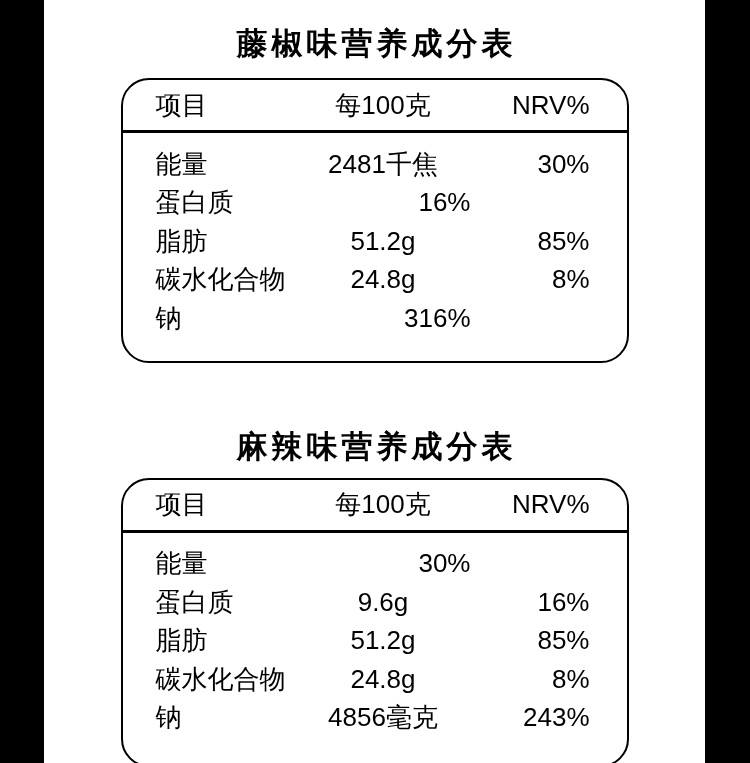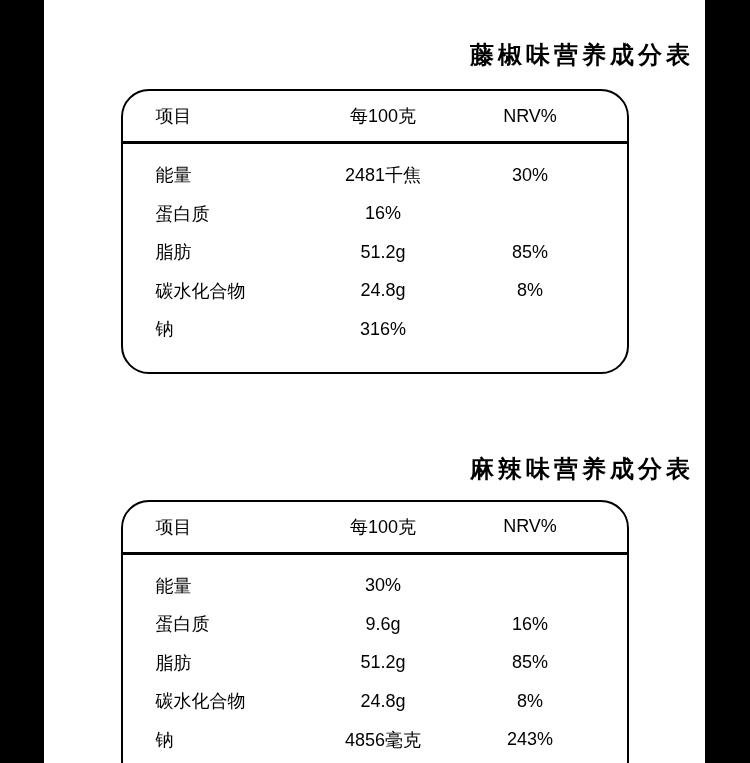--- a/index.html
+++ b/index.html
@@ -22,23 +22,23 @@
   }
   .panel {
     position: absolute;
     left: 44px;
     top: 0;
     width: 661px;
     height: 763px;
     background: #ffffff;
   }
   .section-title {
-    margin: 11px;
-    text-align: right;
-    font-size: 24px;
+    margin: 0;
+    text-align: center;
+    font-size: 31px;
     line-height: 28px;
     font-weight: 700;
     letter-spacing: 4px;
     text-indent: 4px;
     color: #000000;
   }
   .title-1 { padding-top: 30px; }
   .title-2 { padding-top: 70px; }
   .ntable {
     box-sizing: border-box;
@@ -47,40 +47,40 @@
     border: 2.5px solid #000000;
     border-radius: 28px;
     background: #ffffff;
   }
   .ntable-2 { margin-top: 17px; }
   .row {
     display: grid;
     grid-template-columns: 140px 175px 1fr;
     align-items: center;
     padding: 0 37px 0 33px;
-    font-size: 18px;
+    font-size: 26px;
     font-weight: 500;
   }
   .header-row {
     height: 50px;
     border-bottom: 3px solid #000000;
   }
   .tbody {
     padding: 12px 0 23px 0;
     border-radius: 24px;
   }
   .tbody-2 {
     padding-bottom: 28px;
   }
   .body-row {
     height: 38.5px;
   }
   .c-item   { text-align: left; }
   .c-amount { text-align: center; }
-  .c-nrv    { text-align: center; }
+  .c-nrv    { text-align: right; }
 </style>
 </head>
 <body>
 
 <div class="page">
   <div class="panel">
 
     <section>
       <h2 class="section-title title-1">藤椒味营养成分表</h2>
       <div class="ntable ntable-1">

